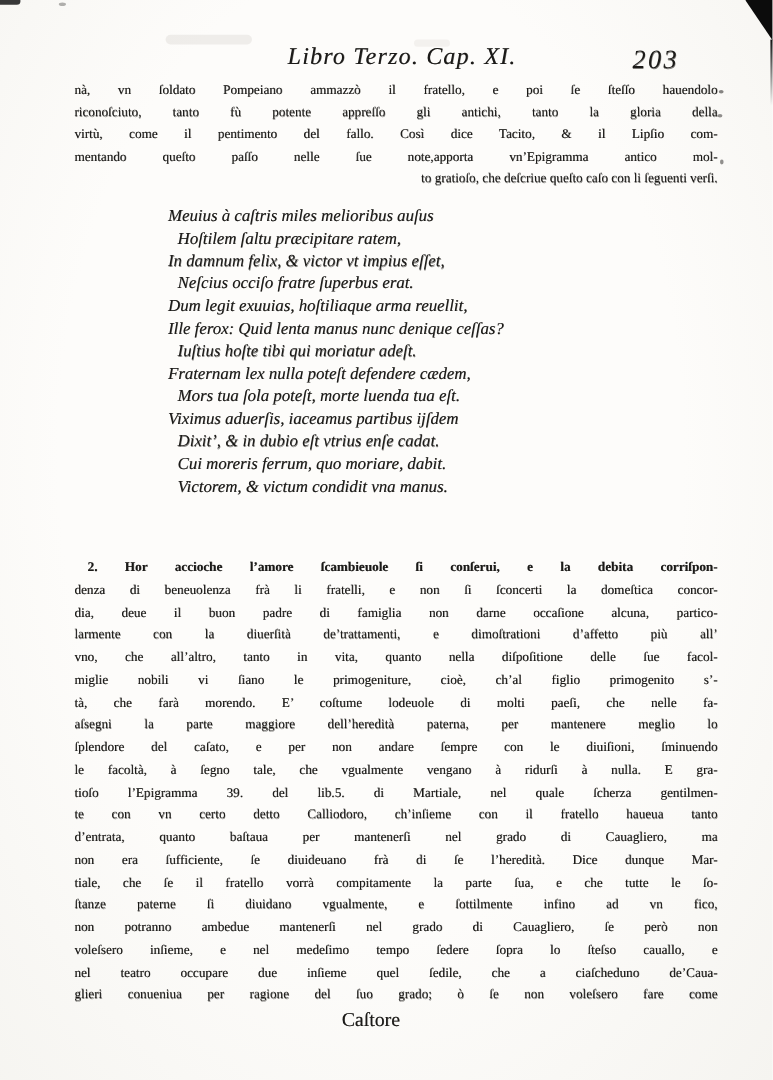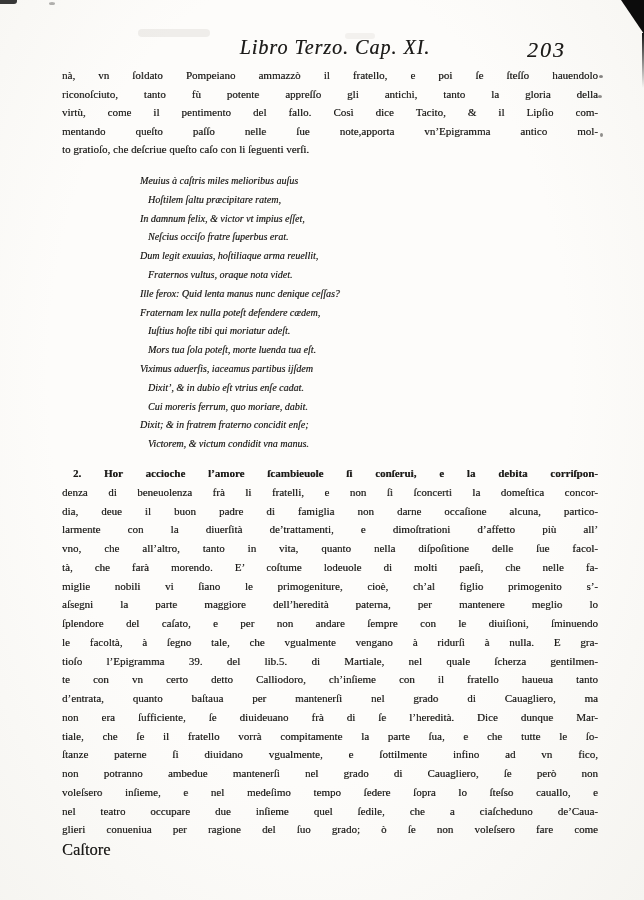--- a/index.html
+++ b/index.html
@@ -17,35 +17,35 @@
     position:absolute; left:0; width:644px; text-align:center;
     font-style:italic; font-size:20px; letter-spacing:1px;margin-left:13px;
   }
   .page-number {
     position:absolute; left:527px; top:1px; font-style:italic; font-size:22px; letter-spacing:2px;
   }
 
   
   .textblock { position:absolute; left:62px; width:536px; font-size:11px; }
   .para .tline { text-align:justify; text-align-last:justify; white-space:normal; }
-  .para .tline.nojust { text-align:left; text-align-last:auto; }
+  .para .tline.nojust { text-align:right; text-align-last:auto; }
   .para .tline.findent { text-indent:11px;font-weight:bold; }
   .para1 { top:66px;  line-height:18.6px; }
   .para2 { top:464px; line-height:18.75px; }
 
   .epigram {
     position:absolute; left:140px; top:172px; width:440px;
-    font-style:italic; font-size:10px; line-height:18.8px;
+    font-style:italic; font-size:14px; line-height:18.8px;
   }
   .epigram .tline { text-align:left; }
   .epigram .tline.alt { margin-left:8px; }
 
   .catchword-row {
     position:absolute; left:62px; top:840px; width:494px;
-    text-align:left; font-size:16.5px;
+    text-align:center; font-size:16.5px;
   }
 
   
   .corner-wedge {
     position:absolute; top:0; left:621px; width:23px; height:34px;
     background:#0c0c0c;
     clip-path: polygon(0 0, 100% 0, 100% 100%);
   }
   .edge-line-right {
     position:absolute; top:33px; left:642px; width:2px; height:55px;
@@ -96,40 +96,38 @@
       <div class="tline">mentando queſto paſſo nelle ſue note,apporta vn’Epigramma antico mol-</div>
       <div class="tline nojust">to gratioſo, che deſcriue queſto caſo con li ſeguenti verſi.</div>
     </div>
 
   <div class="epigram ink">
       <div class="tline">Meuius à caſtris miles melioribus auſus</div>
       <div class="tline alt">Hoſtilem ſaltu præcipitare ratem,</div>
       <div class="tline">In damnum felix, &amp; victor vt impius eſſet,</div>
       <div class="tline alt">Neſcius occiſo fratre ſuperbus erat.</div>
       <div class="tline">Dum legit exuuias, hoſtiliaque arma reuellit,</div>
-      <div class="tline alt">Fraternos vultus, oraque nota videt.</div>
       <div class="tline">Ille ferox: Quid lenta manus nunc denique ceſſas?</div>
+      <div class="tline alt">Iuſtius hoſte tibi qui moriatur adeſt.</div>
       <div class="tline">Fraternam lex nulla poteſt defendere cædem,</div>
-      <div class="tline alt">Iuſtius hoſte tibi qui moriatur adeſt.</div>
       <div class="tline alt">Mors tua ſola poteſt, morte luenda tua eſt.</div>
       <div class="tline">Viximus aduerſis, iaceamus partibus ijſdem</div>
       <div class="tline alt">Dixit’, &amp; in dubio eſt vtrius enſe cadat.</div>
       <div class="tline alt">Cui moreris ferrum, quo moriare, dabit.</div>
-      <div class="tline">Dixit; &amp; in fratrem fraterno concidit enſe;</div>
       <div class="tline alt">Victorem, &amp; victum condidit vna manus.</div>
     </div>
 
   <div class="textblock para para2 ink">
       <div class="tline findent">2. Hor accioche l’amore ſcambieuole ſi conſerui, e la debita corriſpon-</div>
       <div class="tline">denza di beneuolenza frà li fratelli, e non ſi ſconcerti la domeſtica concor-</div>
       <div class="tline">dia, deue il buon padre di famiglia non darne occaſione alcuna, partico-</div>
       <div class="tline">larmente con la diuerſità de’trattamenti, e dimoſtrationi d’affetto più all’</div>
       <div class="tline">vno, che all’altro, tanto in vita, quanto nella diſpoſitione delle ſue facol-</div>
+      <div class="tline">miglie nobili vi ſiano le primogeniture, cioè, ch’al figlio primogenito s’-</div>
       <div class="tline">tà, che farà morendo. E’ coſtume lodeuole di molti paeſi, che nelle fa-</div>
-      <div class="tline">miglie nobili vi ſiano le primogeniture, cioè, ch’al figlio primogenito s’-</div>
       <div class="tline">aſsegni la parte maggiore dell’heredità paterna, per mantenere meglio lo</div>
       <div class="tline">ſplendore del caſato, e per non andare ſempre con le diuiſioni, ſminuendo</div>
       <div class="tline">le facoltà, à ſegno tale, che vgualmente vengano à ridurſi à nulla. E gra-</div>
       <div class="tline">tioſo l’Epigramma 39. del lib.5. di Martiale, nel quale ſcherza gentilmen-</div>
       <div class="tline">te con vn certo detto Calliodoro, ch’inſieme con il fratello haueua tanto</div>
       <div class="tline">d’entrata, quanto baſtaua per mantenerſi nel grado di Cauagliero, ma</div>
       <div class="tline">non era ſufficiente, ſe diuideuano frà di ſe l’heredità. Dice dunque Mar-</div>
       <div class="tline">tiale, che ſe il fratello vorrà compitamente la parte ſua, e che tutte le ſo-</div>
       <div class="tline">ſtanze paterne ſi diuidano vgualmente, e ſottilmente infino ad vn fico,</div>
       <div class="tline">non potranno ambedue mantenerſi nel grado di Cauagliero, ſe però non</div>

